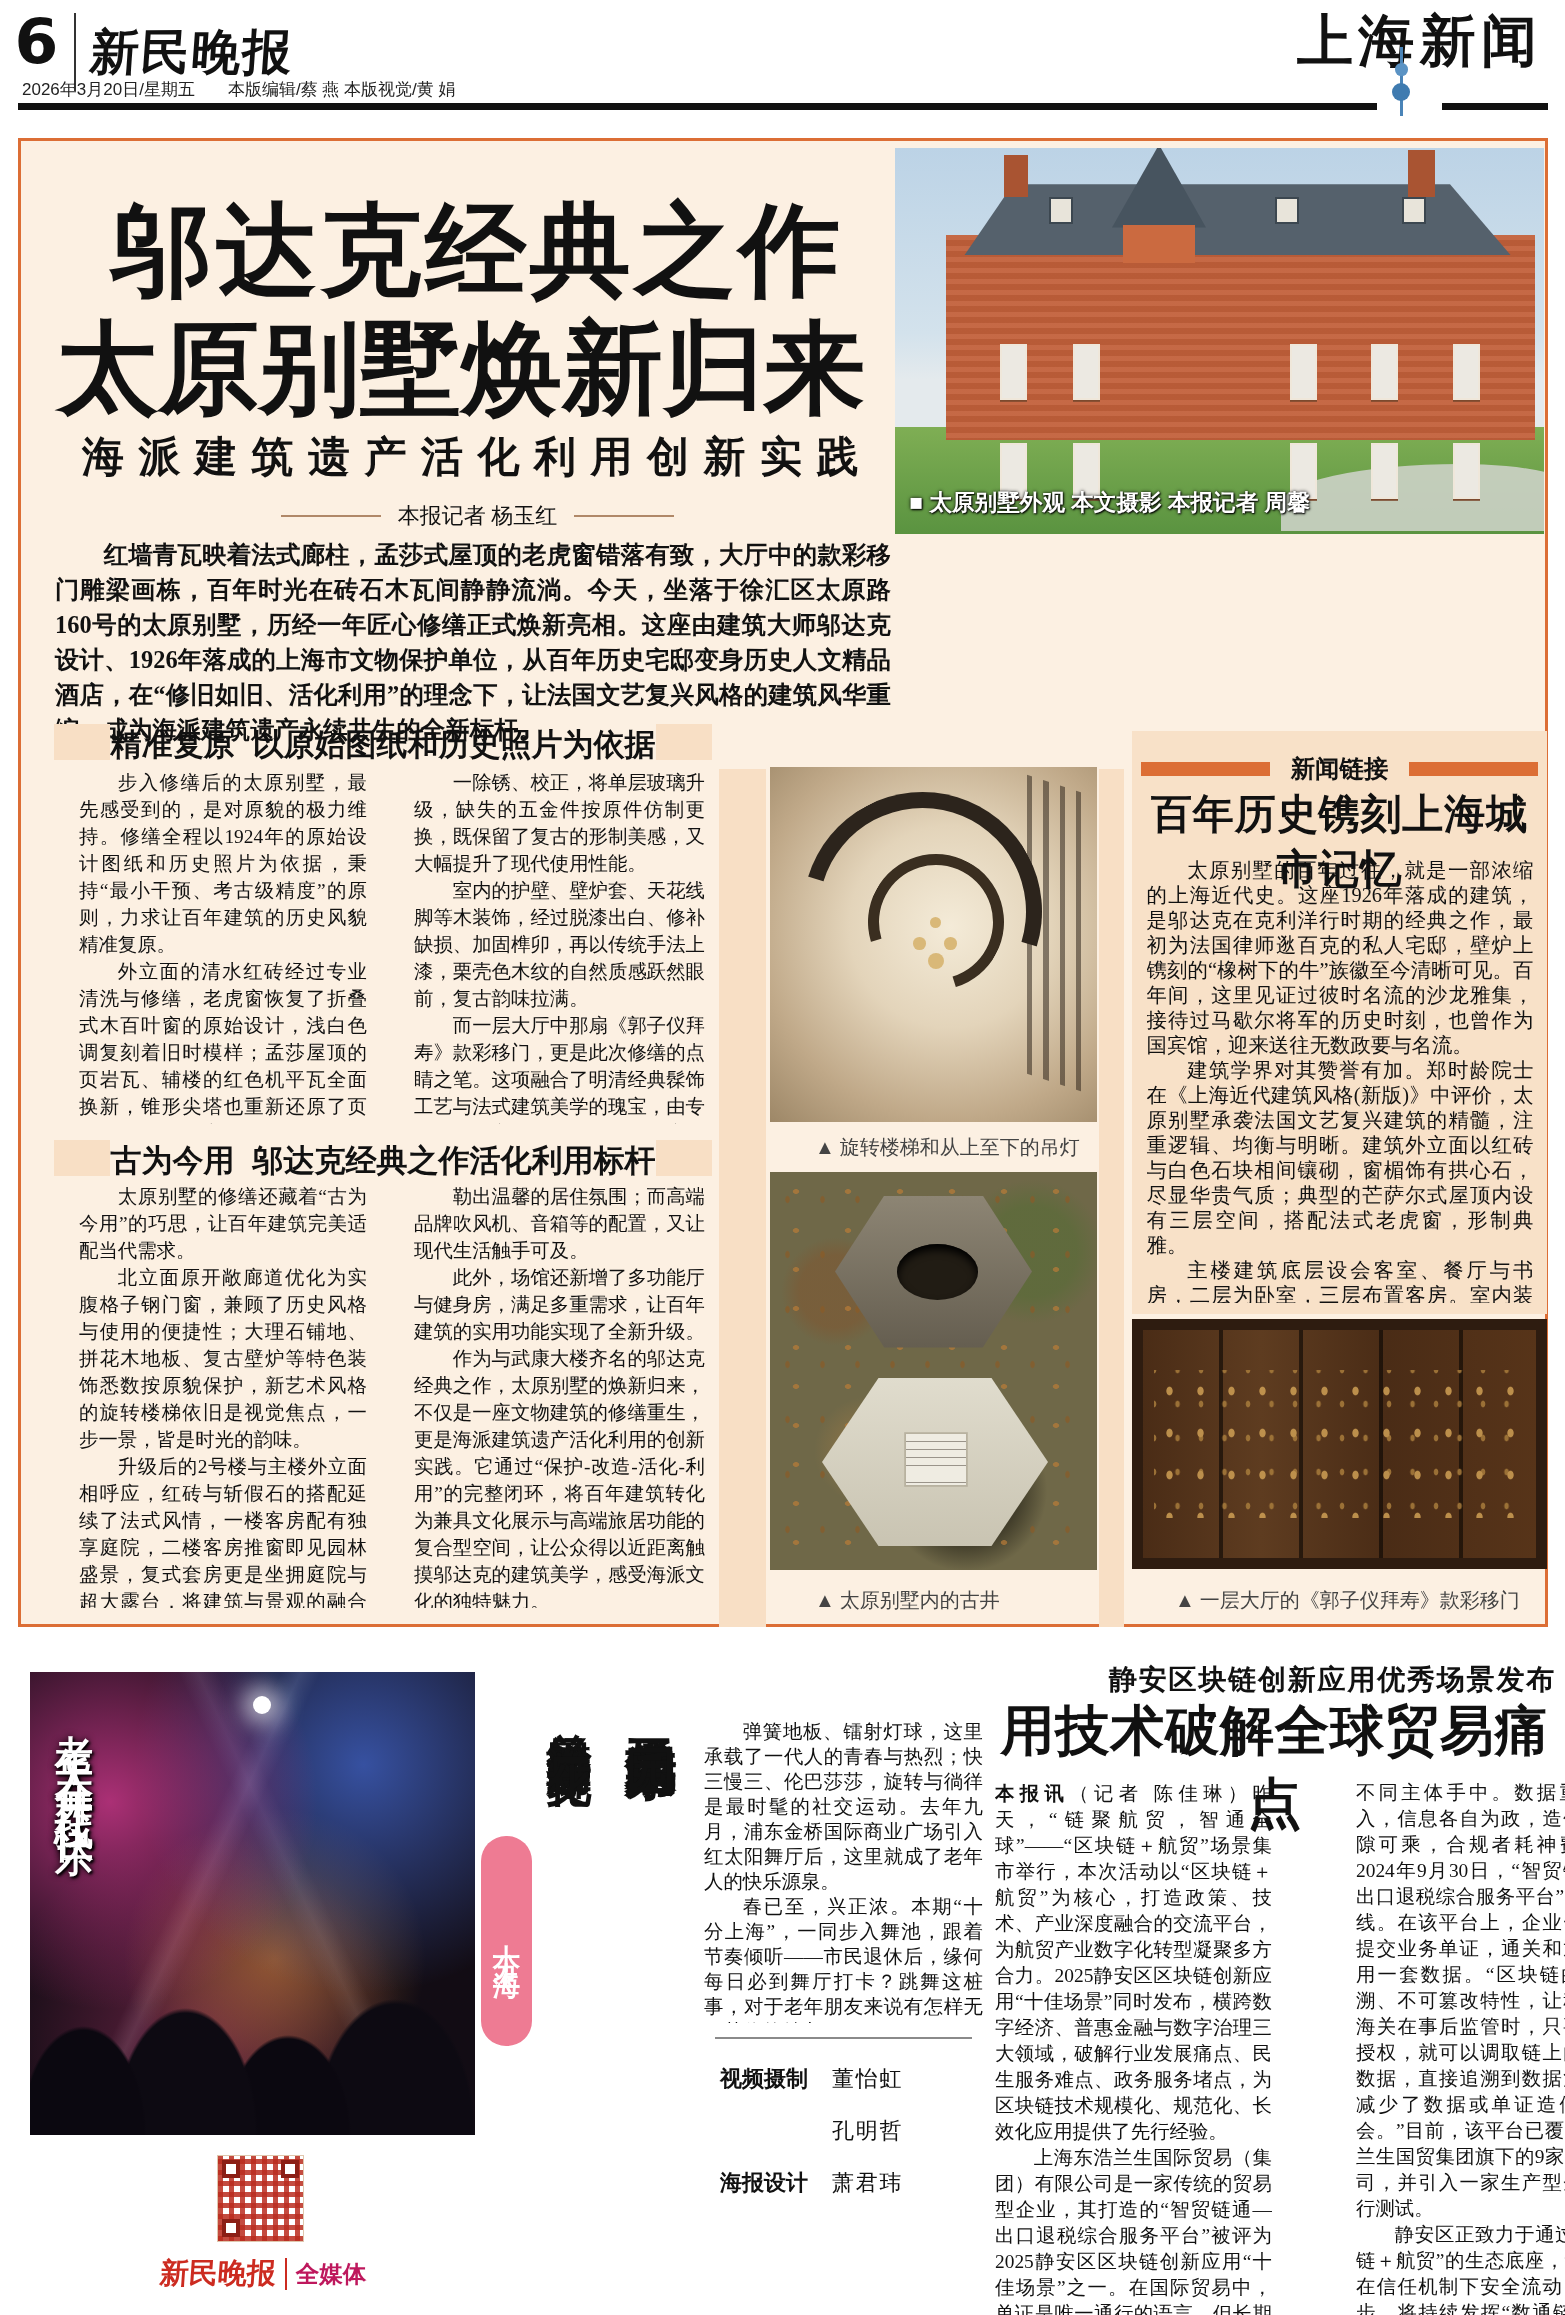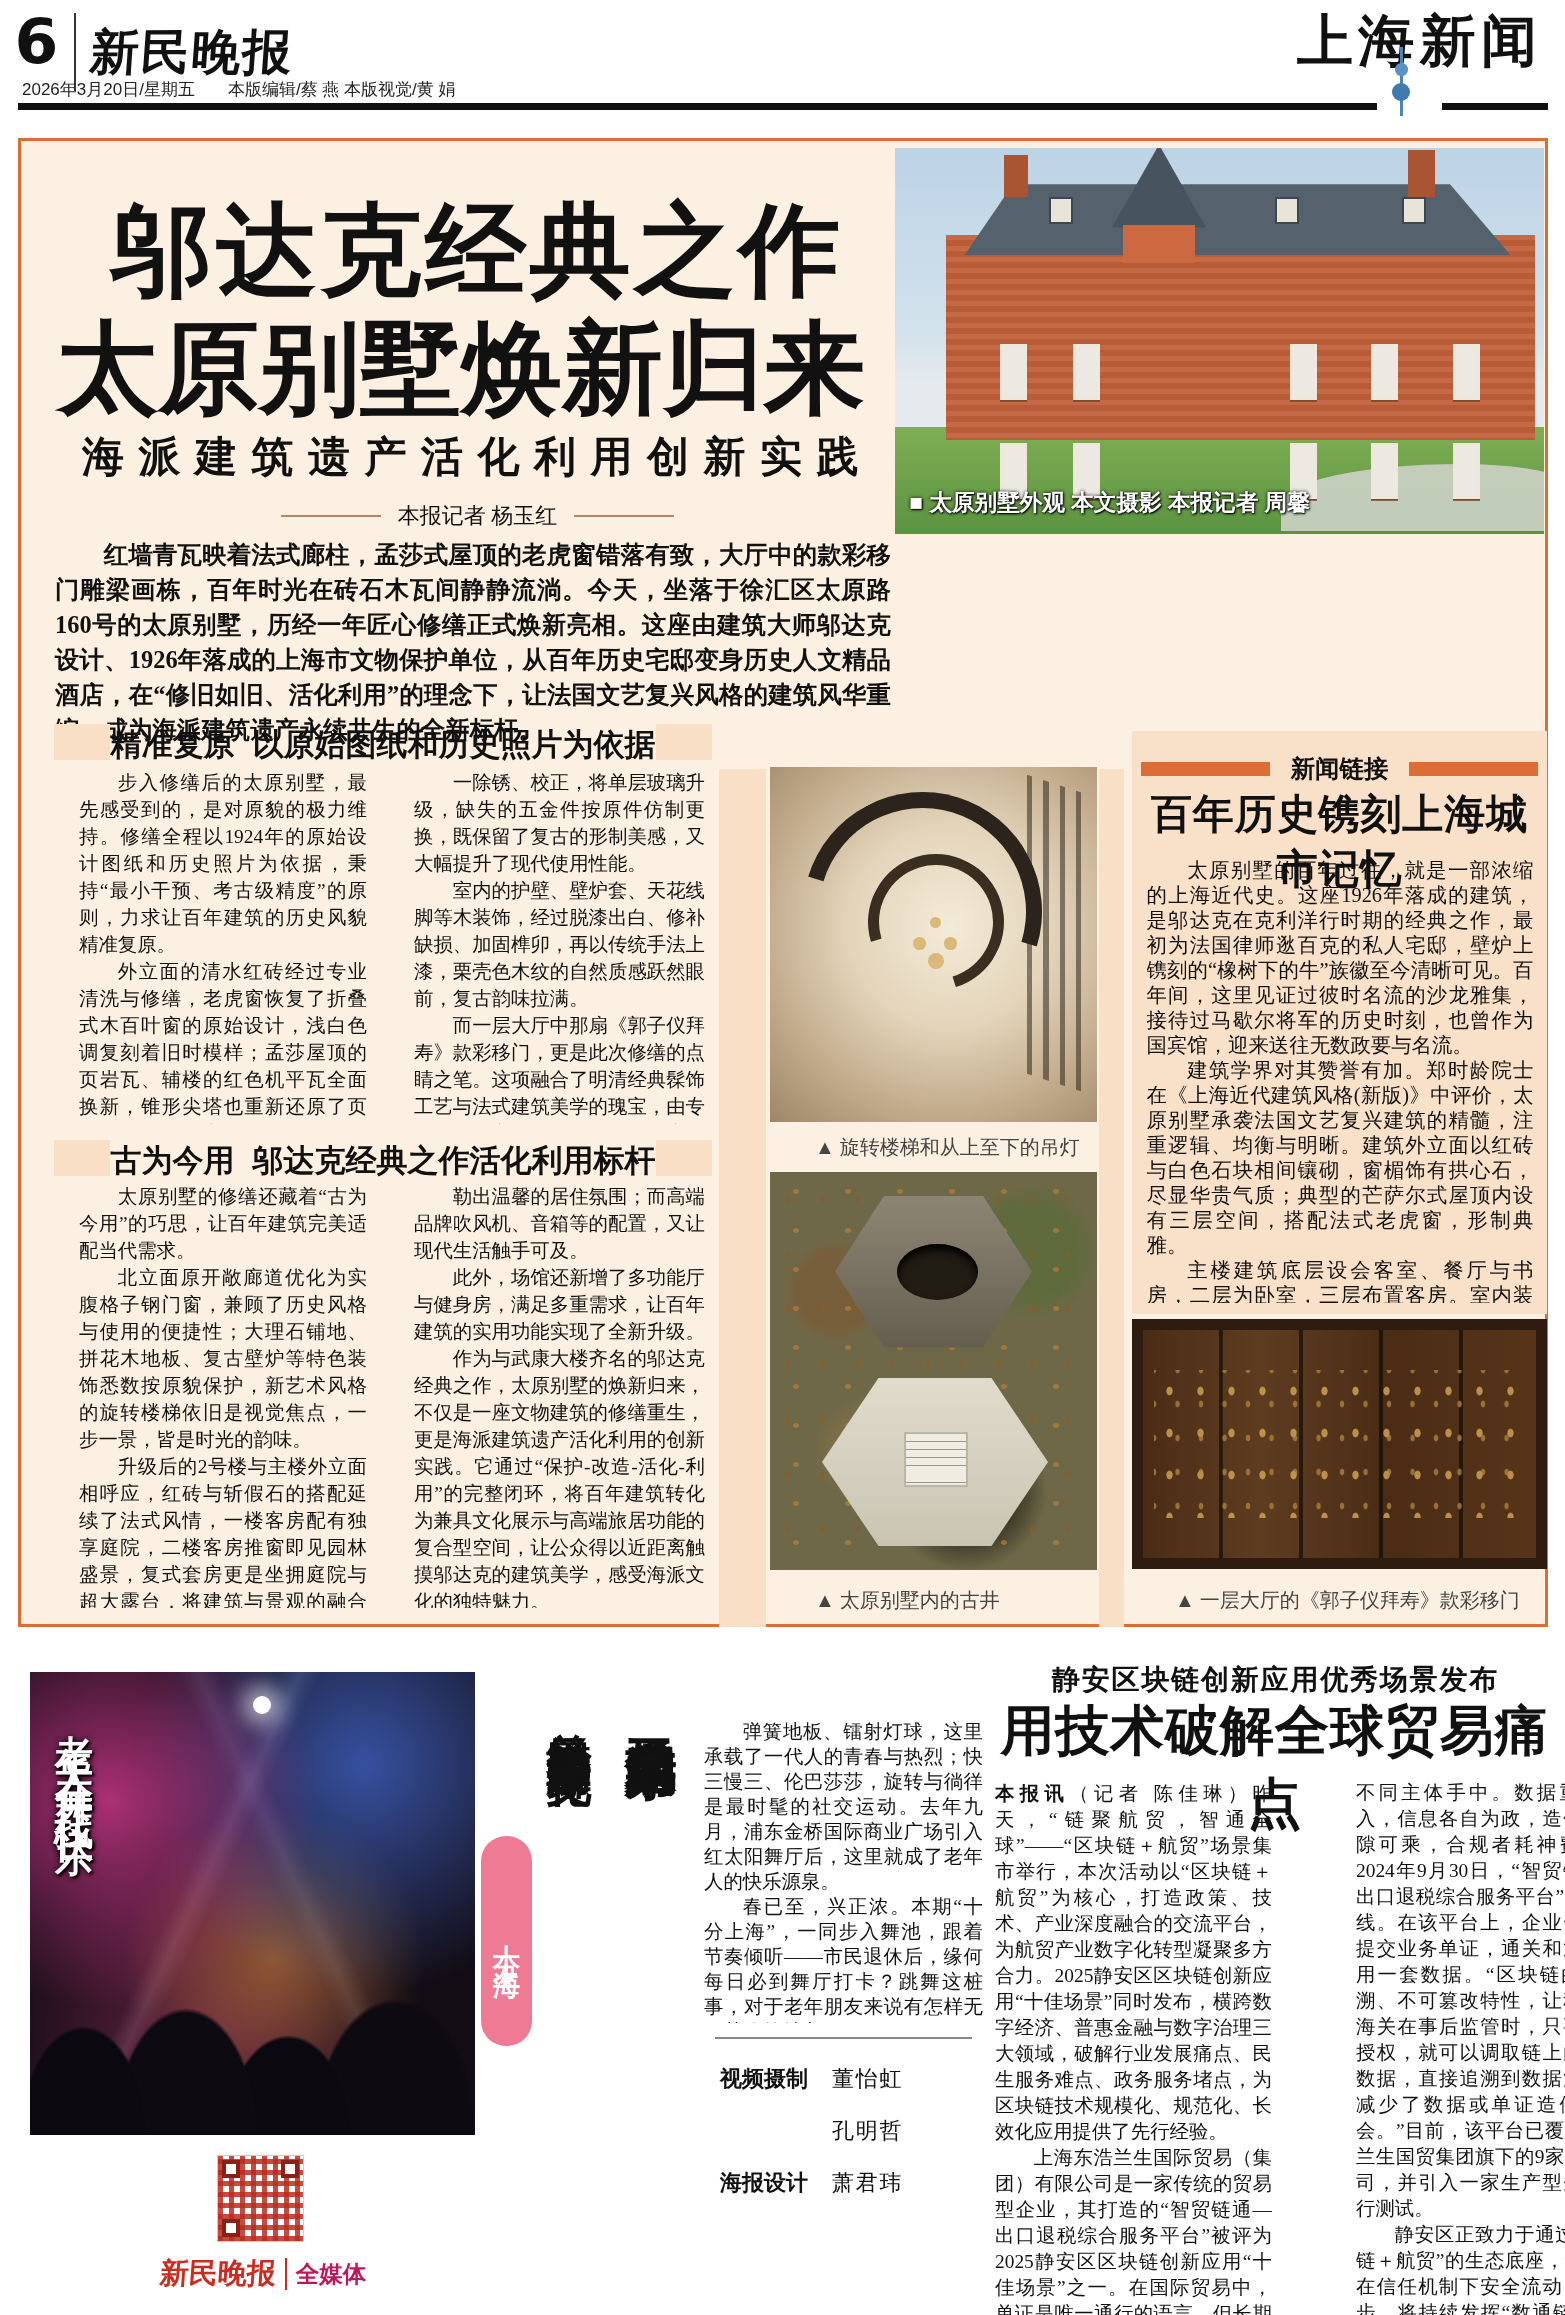--- a/index.html
+++ b/index.html
@@ -123,21 +123,21 @@
   .vtitles .t2 { font-size:45px; font-weight:900; letter-spacing:2.7px; }
 
   .dance-body { position:absolute; left:704px; top:1719px; width:279px; height:304px; font-size:19.4px; line-height:25px; text-align:justify; overflow:hidden; }
   .dance-body p { text-indent:2em; }
   .dance-div { position:absolute; left:715px; top:2037px; width:257px; height:1.8px; background:#8a8a8a; }
   .credits { position:absolute; left:720px; top:2064px; width:262px; font-size:22px; }
   .credits .row { display:flex; margin-bottom:22px; }
   .credits .lab { width:112px; font-weight:900; font-family:"Liberation Sans",sans-serif; }
   .credits .nm { letter-spacing:1.8px; }
 
-  .bc-kicker { position:absolute; left:995px; top:1661px; width:561px; text-align:center; font-size:28px; font-weight:700; letter-spacing:1.8px; }
+  .bc-kicker { position:absolute; left:995px; top:1661px; width:561px; text-align:right; font-size:28px; font-weight:700; letter-spacing:1.8px; }
   .bc-headline { position:absolute; left:984px; top:1695px; width:582px; text-align:center; font-size:54px; font-weight:900; letter-spacing:0.9px; }
   #bcc1 { left:995px; top:1780px; width:277px; height:536px; }
   #bcc2 { left:1356px; top:1780px; width:268px; height:536px; }
   .bc-col { position:absolute; font-size:19.4px; line-height:26px; text-align:justify; overflow:hidden; }
   .bc-col p { text-indent:2em; }
   .bc-col p.noind { text-indent:0; }
   .bc-lede b { font-family:"Liberation Sans",sans-serif; font-weight:900; }
 </style>
 </head>
 <body>

